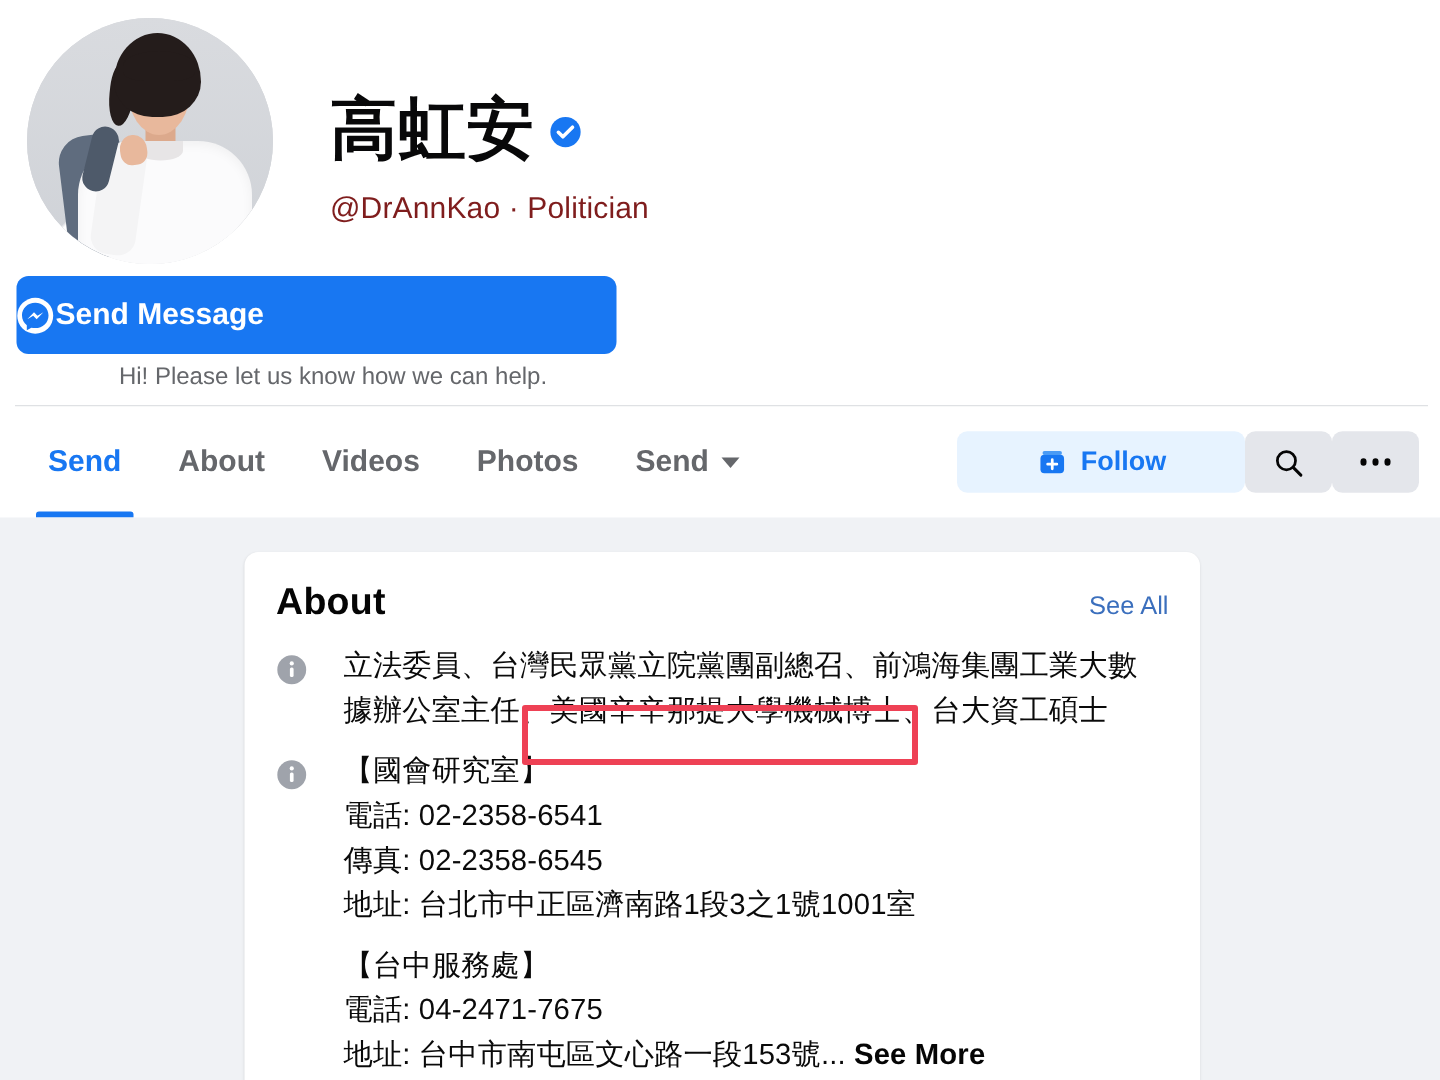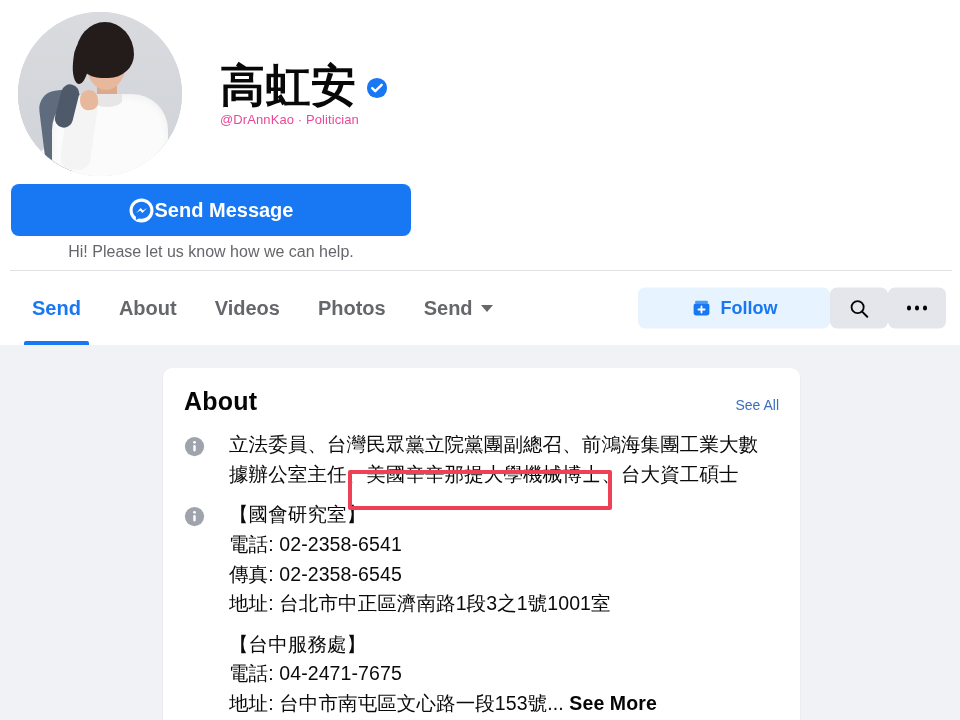--- a/index.html
+++ b/index.html
@@ -188,49 +188,49 @@
     color: #080809;
     letter-spacing: .5px;
     line-height: 1.15;
   }
   .verified-badge {
     width: 22px; height: 22px;
     display: block;
     margin-top: 5px;
   }
   .handle-line {
-    margin-top: 0;
-    font-size: 13px;
-    color: #ec4899;
+    margin-top: 16px;
+    font-size: 20px;
+    color: #7f1d1d;
     letter-spacing: .1px;
   }
 
   
   .send-message-btn {
     position: absolute;
     left: 11px; top: 184px;
     width: 400px; height: 52px;
     background: #1877f2;
     border: none;
     border-radius: 8px;
     color: #ffffff;
     font-size: 20px;
     font-weight: bold;
     font-family: inherit;
     display: flex;
     align-items: center;
-    justify-content: center;
+    justify-content: flex-start;
     gap: 1px;
     cursor: pointer;
   }
   .messenger-icon { width: 25px; height: 25px; display: block; }
 
   .helper-text {
     position: absolute;
-    left: 11px; top: 243px;
+    left: 22px; top: 243px;
     width: 400px;
     text-align: center;
     font-size: 16px;
     color: #65676b;
   }
 
   .header-divider {
     position: absolute;
     left: 10px; top: 270px;
     width: 942px;
@@ -351,21 +351,21 @@
     justify-content: space-between;
     margin-bottom: 14px;
   }
   .about-title {
     font-size: 25px;
     font-weight: bold;
     color: #050505;
     letter-spacing: .2px;
   }
   .see-all-link {
-    font-size: 14px;
+    font-size: 17px;
     color: #3b6fbd;
     cursor: pointer;
   }
 
   .about-entry {
     display: flex;
     align-items: flex-start;
     gap: 24px;
     margin-bottom: 11px;
   }

